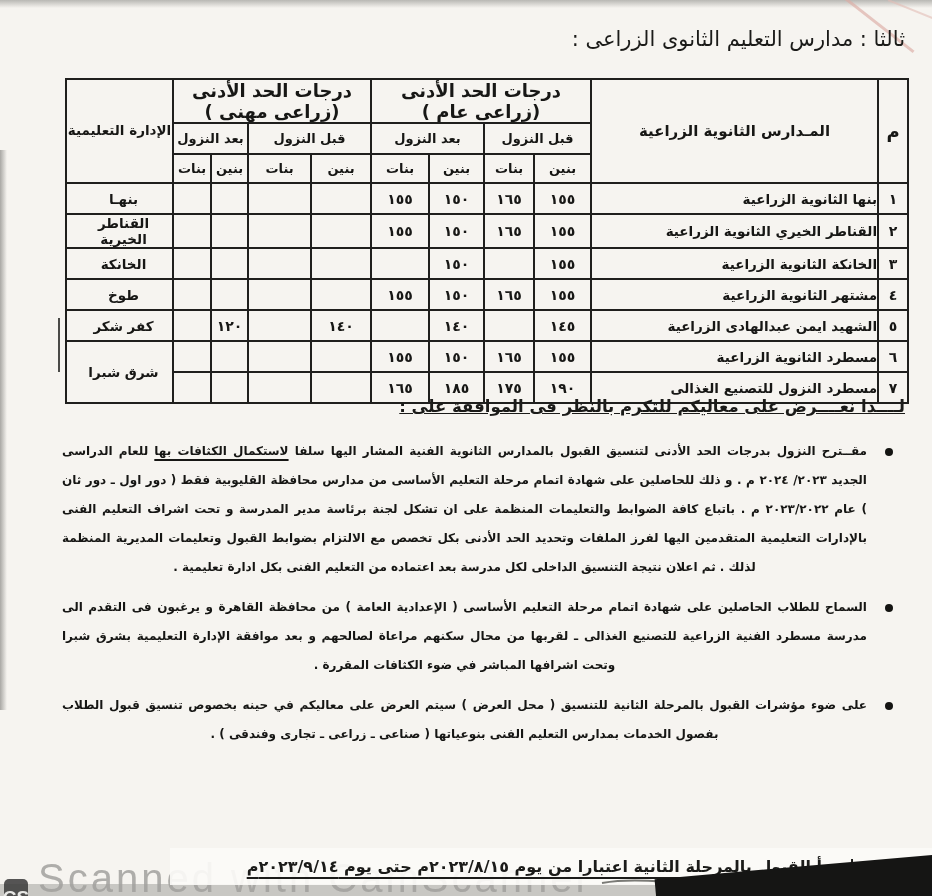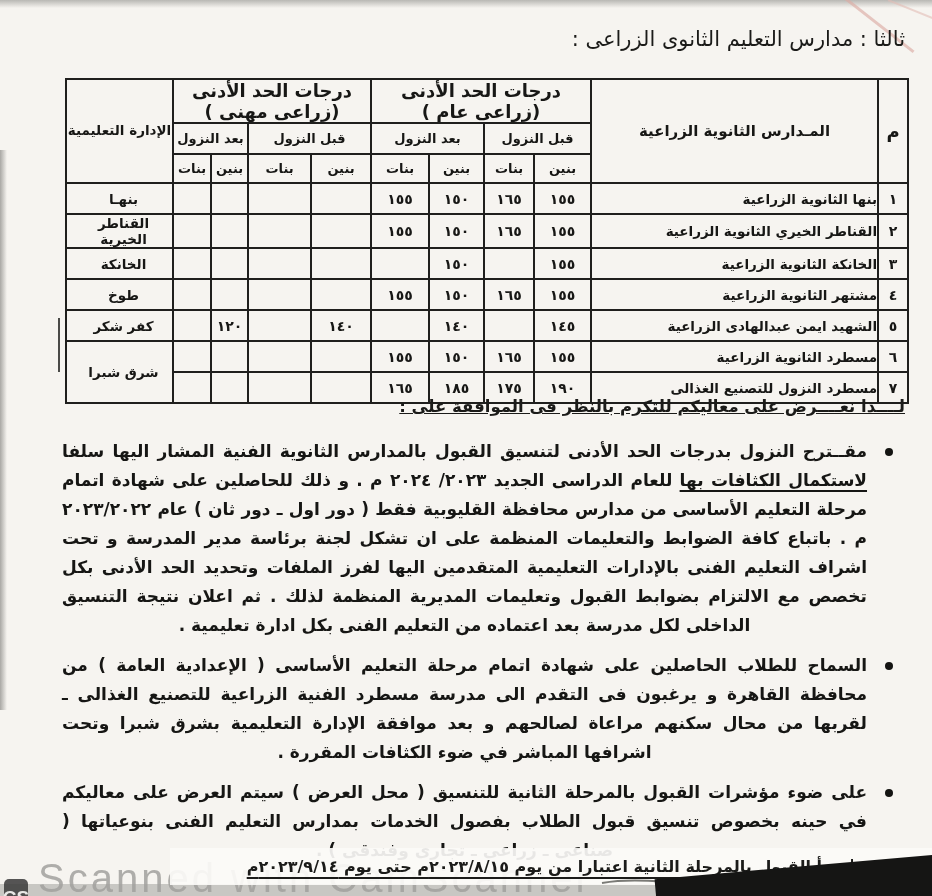--- a/index.html
+++ b/index.html
@@ -41,21 +41,21 @@
   .grid tbody td{height:29px;font-size:14px;}
   .grid td.school{text-align:right;padding-right:0;font-size:13.5px;}
   .grid td.admin{font-size:13.5px;padding-left:8px;}
   
   .memo-intro{position:absolute;top:397px;right:27px;direction:rtl;
     font-size:16.5px;font-weight:bold;z-index:2;text-decoration:underline;}
   .bullets{position:absolute;left:62px;top:437px;width:845px;direction:rtl;z-index:2;}
   .bullet{position:relative;padding-right:40px;margin-bottom:11px;}
   .bullet .dot{position:absolute;right:14px;top:11px;width:8px;height:8px;border-radius:50%;background:#141412;}
   .bullet .btxt{direction:rtl;text-align:justify;text-align-last:center;
-    font-size:17px;font-weight:bold;line-height:29px;color:#161614;}
+    font-size:12px;font-weight:bold;line-height:29px;color:#161614;}
   .u{text-decoration:underline;text-decoration-thickness:2px;text-underline-offset:4px;}
   
   .footer-strip{position:absolute;left:170px;top:848px;width:762px;height:37px;
     background:rgba(251,250,247,.92);display:flex;direction:rtl;align-items:center;
     justify-content:center;gap:5px;z-index:5;}
   .footer-mark{font-size:18px;font-weight:bold;}
   .footer-text{font-size:16px;font-weight:bold;text-decoration:underline;
     text-decoration-thickness:2px;text-underline-offset:5px;white-space:nowrap;}
   
   .watermark{position:absolute;left:4px;top:841px;display:flex;align-items:center;gap:10px;z-index:4;}

